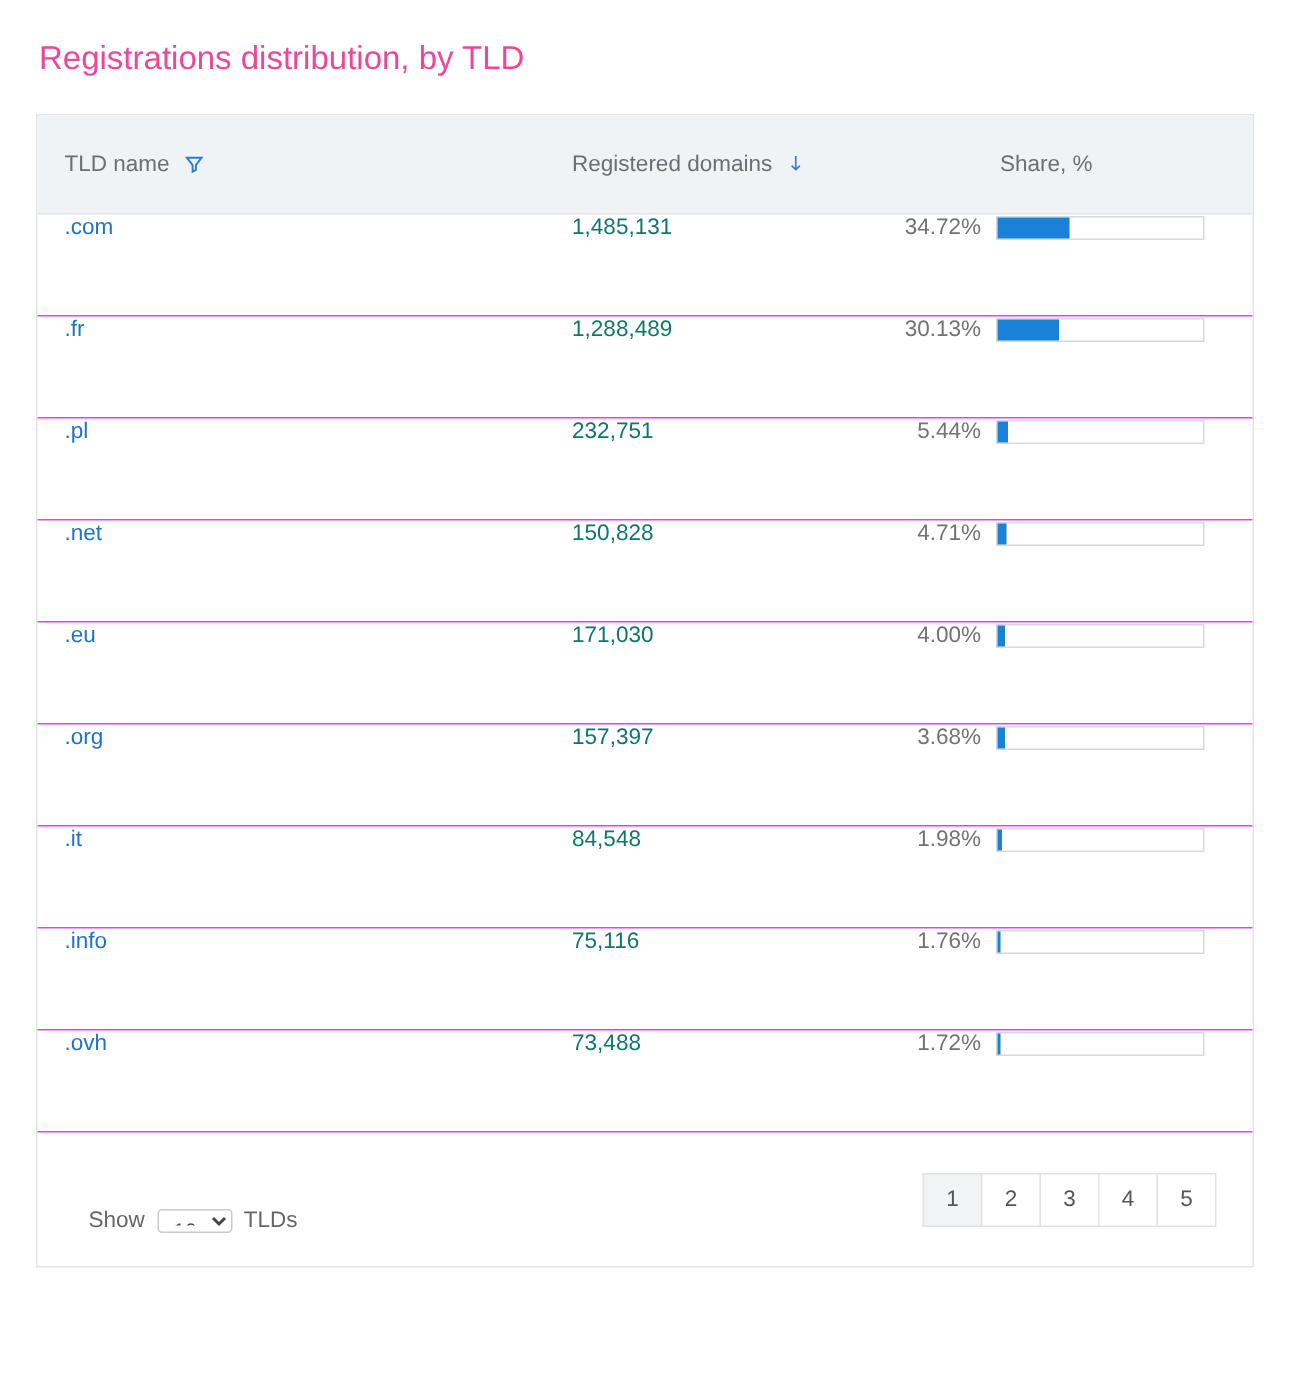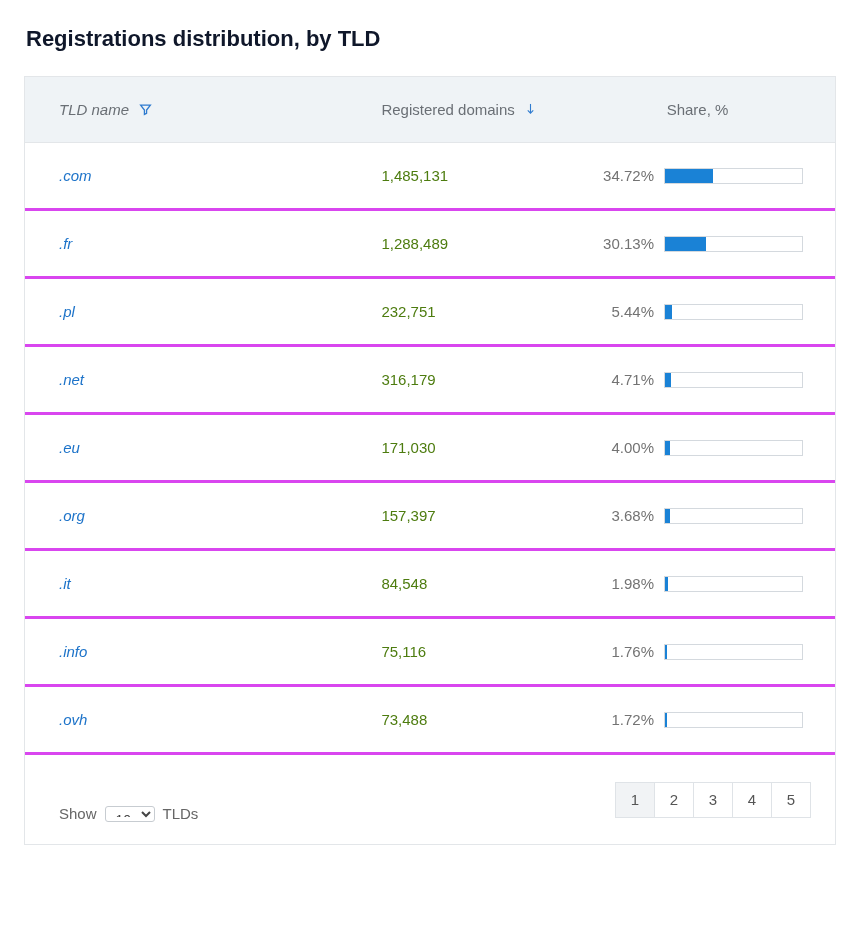--- a/index.html
+++ b/index.html
@@ -10,71 +10,71 @@
     color: #555;
     -webkit-font-smoothing: antialiased;
   }
   .page {
     width: 860px;
     box-sizing: border-box;
     padding: 20px 24px 30px 24px;
   }
   h1.title {
     font-size: 22px;
-    font-weight: 700;
-    color: #0f172a;
+    font-weight: 400;
+    color: #ec4899;
     margin: 6px 0 24px 2px;
   }
   .card {
     border: 1px solid #e3e6e9;
     background: #fff;
   }
   .thead {
     display: flex;
     align-items: center;
     background: #eff3f6;
     border-bottom: 1px solid #e3e6e9;
     height: 66px;
     box-sizing: border-box;
   }
   .col {
     box-sizing: border-box;
   }
-  .col-tld   { width: 44%; padding-left: 34px; font-style: italic; }
+  .col-tld   { width: 44%; padding-left: 18px; }
   .col-reg   { width: 26%; }
   .col-share { width: 30%; padding-right: 32px; }
 
   .th-label {
     font-size: 15px;
     color: #6a6f75;
     display: inline-flex;
     align-items: center;
     gap: 10px;
     cursor: pointer;
     user-select: none;
   }
   .icon-funnel svg, .icon-sort svg { display:block; }
   .icon-funnel { color:#2f7bcf; }
   .icon-sort   { color:#2f7bcf; }
 
   .row {
     display: flex;
-    align-items: center;
+    align-items: flex-start;
     height: 68px;
-    border-bottom: 3px solid #d946ef;
+    border-bottom: 1px solid #d946ef;
     box-sizing: border-box;
   }
   .tld-link {
     color: #1d73c9;
     font-size: 15px;
     text-decoration: none;
     cursor: pointer;
   }
   .reg-val {
-    color: #4d7c0f;
+    color: #0f766e;
     font-size: 15px;
   }
   .share-cell {
     display: flex;
     align-items: center;
     gap: 10px;
   }
   .share-pct {
     min-width: 62px;
     text-align: right;
@@ -209,21 +209,21 @@
             <div class="share-cell">
               <span class="share-pct">5.44%</span>
               <div class="bar-outer">
                 <div class="bar-inner" style="width: 5.44%;"></div>
               </div>
             </div>
           </div>
         </div>
         <div class="row">
           <div class="col col-tld"><a class="tld-link">.net</a></div>
-          <div class="col col-reg"><span class="reg-val">316,179</span></div>
+          <div class="col col-reg"><span class="reg-val">150,828</span></div>
           <div class="col col-share">
             <div class="share-cell">
               <span class="share-pct">4.71%</span>
               <div class="bar-outer">
                 <div class="bar-inner" style="width: 4.71%;"></div>
               </div>
             </div>
           </div>
         </div>
         <div class="row">

